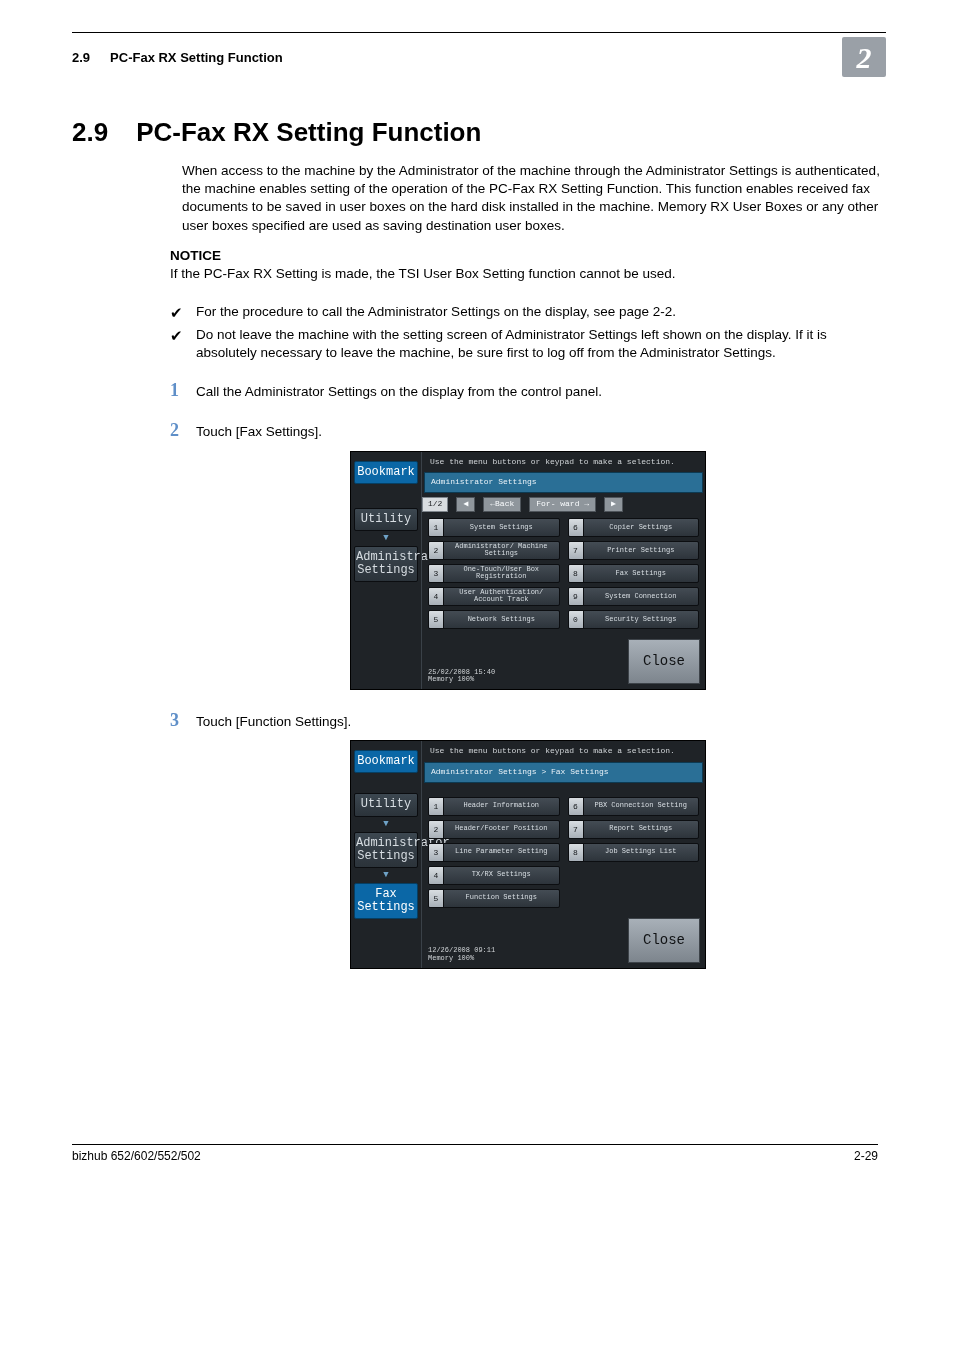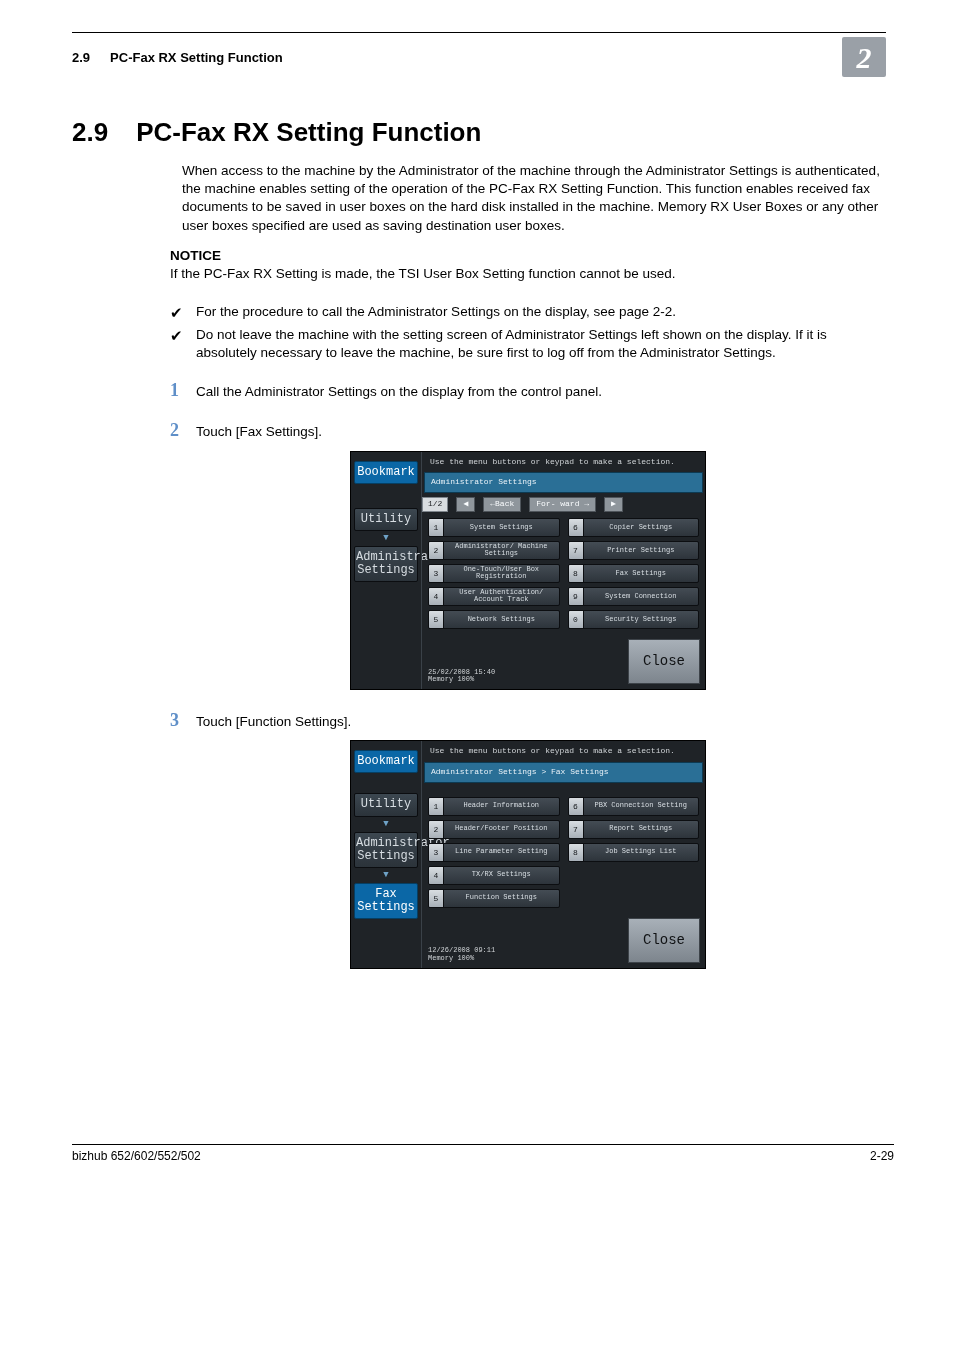--- a/index.html
+++ b/index.html
@@ -37,21 +37,21 @@
   .pgcell{background:#d9dde0;color:#1b1d20;border:1px solid #7e858c;padding:1px 5px;font-size:8px}
   .pgbtn{background:#8f969c;border:1px solid #4f555b;color:#fbfdff;padding:1px 6px;font-size:8px}
   .grid{display:flex;gap:8px;padding:4px 6px 6px 6px}
   .col{flex:1;display:flex;flex-direction:column;gap:4px}
   .mbtn{display:flex;background:linear-gradient(#444c54,#2d343b);border:1px solid #0c0e11;border-radius:2px;overflow:hidden;height:17px;align-items:center}
   .mbtn .num{width:14px;background:linear-gradient(#d8dde1,#a8b0b8);color:#14171a;text-align:center;font-size:8px;line-height:17px;border-right:1px solid #0c0e11}
   .mbtn .lbl{flex:1;text-align:center;font-size:7px;color:#d9dfe4;padding:0 2px;line-height:1.1}
   .statusbar{display:flex;align-items:flex-end;padding:4px 5px 5px 6px;gap:10px}
   .dt{font-size:7px;line-height:1.1}
   .closebtn{margin-left:auto;background:linear-gradient(#a8b0b8,#7d858d);border:1px solid #3d4349;color:#101214;padding:12px 14px;font-size:14px}
-  .footer{position:absolute;left:72px;right:60px;bottom:24px;border-top:1px solid #000;padding-top:4px;display:flex;font-size:12px}
+  .footer{position:absolute;left:72px;right:76px;bottom:24px;border-top:1px solid #000;padding-top:4px;display:flex;font-size:12px}
   .footer .r{margin-left:auto}
 </style>
 </head>
 <body>
 
 <div class="page">
   <hr class="hrtop">
   <div class="hdr">
     <span class="sec">2.9</span>
     <span>PC-Fax RX Setting Function</span>

